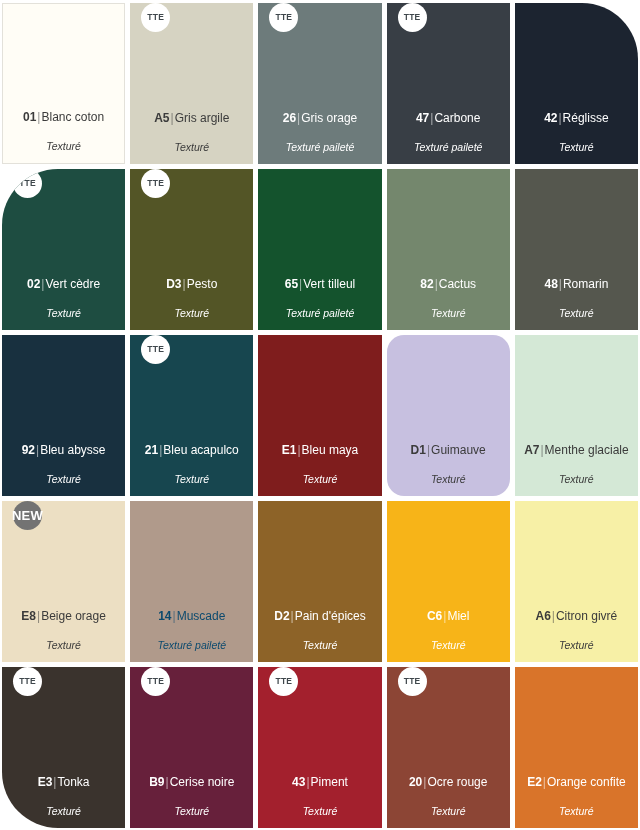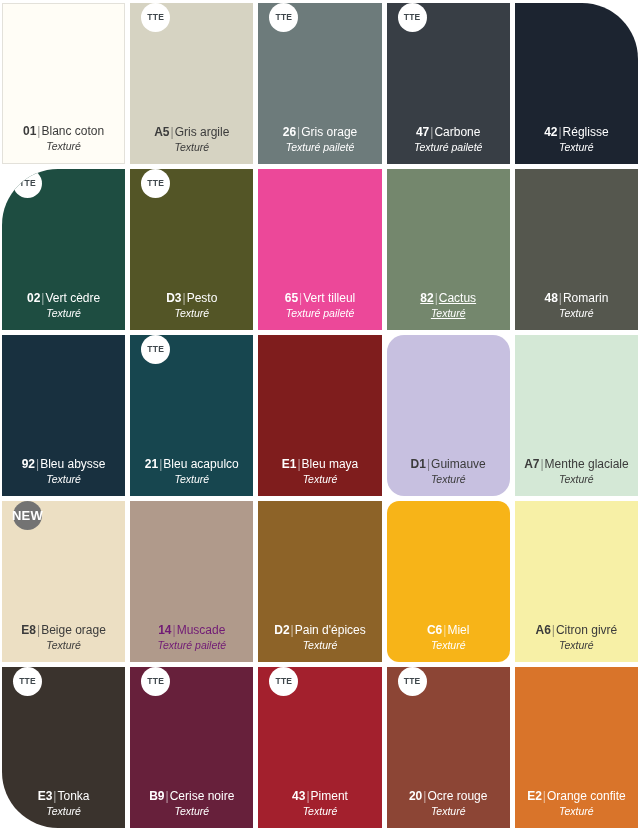--- a/index.html
+++ b/index.html
@@ -86,21 +86,21 @@
   }
 
   .label-line .name {
     font-weight: normal;
   }
 
   .finish {
     font-size: 10.5px;
     font-style: italic;
     line-height: 1.3;
-    margin-top: 1px;
+    margin-top: 15px;
     white-space: nowrap;
     text-align: center;
   }
 </style>
 </head>
 <body>
 
 <div id="palette-grid" style="grid-template-columns: repeat(5, 1fr); grid-template-rows: repeat(5, 1fr); background: rgb(255, 255, 255);">
     <div class="swatch bordered" style="background: rgb(255, 253, 246); color: rgb(59, 59, 59);">
       <div class="label-line"><span class="code">01</span><span class="sep">|</span><span class="name">Blanc coton</span></div>
@@ -128,25 +128,25 @@
     <div class="swatch round-tl" style="background: rgb(30, 77, 65); color: rgb(255, 255, 255);">
       <div class="badge tte">TTE</div>
       <div class="label-line"><span class="code">02</span><span class="sep">|</span><span class="name">Vert cèdre</span></div>
       <div class="finish">Texturé</div>
     </div>
     <div class="swatch" style="background: rgb(83, 85, 38); color: rgb(255, 255, 255);">
       <div class="badge tte">TTE</div>
       <div class="label-line"><span class="code">D3</span><span class="sep">|</span><span class="name">Pesto</span></div>
       <div class="finish">Texturé</div>
     </div>
-    <div class="swatch" style="background: #ec4899; color: rgb(255, 255, 255);">
+    <div class="swatch" style="background: #14532d; color: rgb(255, 255, 255);">
       <div class="label-line"><span class="code">65</span><span class="sep">|</span><span class="name">Vert tilleul</span></div>
       <div class="finish">Texturé paileté</div>
     </div>
-    <div class="swatch" style="background: rgb(116, 135, 109); color: rgb(255, 255, 255); text-decoration: underline;">
+    <div class="swatch" style="background: rgb(116, 135, 109); color: rgb(255, 255, 255);">
       <div class="label-line"><span class="code">82</span><span class="sep">|</span><span class="name">Cactus</span></div>
       <div class="finish">Texturé</div>
     </div>
     <div class="swatch" style="background: rgb(85, 87, 78); color: rgb(255, 255, 255);">
       <div class="label-line"><span class="code">48</span><span class="sep">|</span><span class="name">Romarin</span></div>
       <div class="finish">Texturé</div>
     </div>
     <div class="swatch" style="background: rgb(24, 48, 63); color: rgb(255, 255, 255);">
       <div class="label-line"><span class="code">92</span><span class="sep">|</span><span class="name">Bleu abysse</span></div>
       <div class="finish">Texturé</div>
@@ -166,29 +166,29 @@
     </div>
     <div class="swatch" style="background: rgb(212, 232, 214); color: rgb(59, 59, 59);">
       <div class="label-line"><span class="code">A7</span><span class="sep">|</span><span class="name">Menthe glaciale</span></div>
       <div class="finish">Texturé</div>
     </div>
     <div class="swatch" style="background: rgb(236, 223, 195); color: rgb(59, 59, 59);">
       <div class="badge new">NEW</div>
       <div class="label-line"><span class="code">E8</span><span class="sep">|</span><span class="name">Beige orage</span></div>
       <div class="finish">Texturé</div>
     </div>
-    <div class="swatch" style="background: rgb(176, 154, 139); color: #701a75;">
+    <div class="swatch" style="background: rgb(176, 154, 139); color: #0c4a6e;">
       <div class="label-line"><span class="code">14</span><span class="sep">|</span><span class="name">Muscade</span></div>
       <div class="finish">Texturé paileté</div>
     </div>
     <div class="swatch" style="background: rgb(141, 99, 40); color: rgb(255, 255, 255);">
       <div class="label-line"><span class="code">D2</span><span class="sep">|</span><span class="name">Pain d'épices</span></div>
       <div class="finish">Texturé</div>
     </div>
-    <div class="swatch" style="background: rgb(247, 180, 24); color: rgb(255, 255, 255); border-radius: 12px;">
+    <div class="swatch" style="background: rgb(247, 180, 24); color: rgb(255, 255, 255);">
       <div class="label-line"><span class="code">C6</span><span class="sep">|</span><span class="name">Miel</span></div>
       <div class="finish">Texturé</div>
     </div>
     <div class="swatch" style="background: rgb(247, 240, 166); color: rgb(59, 59, 59);">
       <div class="label-line"><span class="code">A6</span><span class="sep">|</span><span class="name">Citron givré</span></div>
       <div class="finish">Texturé</div>
     </div>
     <div class="swatch round-bl" style="background: rgb(58, 51, 45); color: rgb(255, 255, 255);">
       <div class="badge tte">TTE</div>
       <div class="label-line"><span class="code">E3</span><span class="sep">|</span><span class="name">Tonka</span></div>

